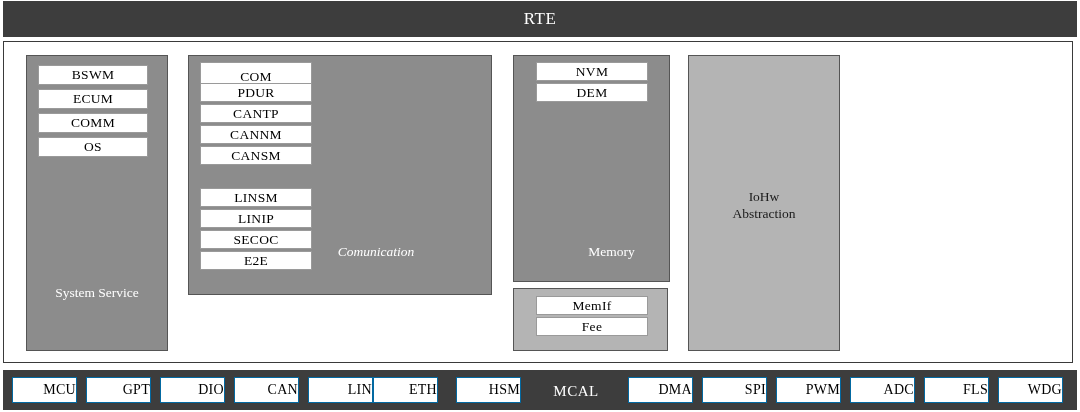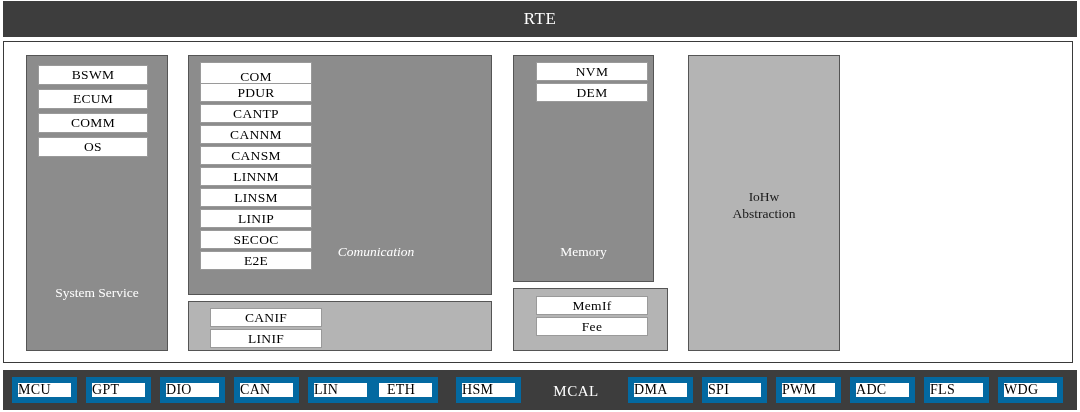--- a/index.html
+++ b/index.html
@@ -79,45 +79,45 @@
     justify-content: center;
     color: #000000;
     font-size: 13.5px;
     letter-spacing: 0.3px;
   }
 
   
   #sys-service   { left: 22px;  top: 13px;  width: 142px; height: 296px; }
   #comm-upper    { left: 184px; top: 13px;  width: 304px; height: 240px; }
   #comm-lower    { left: 184px; top: 259px; width: 304px; height: 50px;  }
-  #memory-upper  { left: 509px; top: 13px;  width: 141px; height: 227px; }
+  #memory-upper  { left: 509px; top: 13px;  width: 157px; height: 227px; padding-left: 20px; }
   #memory-lower  { left: 509px; top: 246px; width: 155px; height: 63px;  }
   #iohw          { left: 684px; top: 13px;  width: 152px; height: 296px; }
   #complexdrive  { left: 856px; top: 13px;  width: 192px; height: 296px; }
 
   
   .mcal-bar {
     position: absolute;
     left: 3px;
     top: 370px;
     width: 1074px;
     height: 40px;
     background: #3d3d3d;
     box-sizing: border-box;
   }
   .mcal-chip {
     position: absolute;
     top: 7px;
     height: 26px;
     background: #ffffff;
-    border: 6px solid #0369a1;
-    box-sizing: border-box;
-    display: flex;
-    align-items: center;
-    justify-content: flex-start;
+    border: 1px solid #0369a1;
+    box-sizing: border-box;
+    display: flex;
+    align-items: center;
+    justify-content: flex-end;
     color: #000000;
     font-size: 14px;
     letter-spacing: 0.3px;
   }
   .mcal-title {
     position: absolute;
     top: 10px;
     height: 22px;
     display: flex;
     align-items: center;
@@ -163,46 +163,35 @@
         </div>
       <div class="chip" style="left:11px; top:48px;  width:112px; height:19px;">
           <span>CANTP</span>
         </div>
       <div class="chip" style="left:11px; top:69px;  width:112px; height:19px;">
           <span>CANNM</span>
         </div>
       <div class="chip" style="left:11px; top:90px;  width:112px; height:19px;">
           <span>CANSM</span>
         </div>
-      <div class="chip" style="left:11px; top:111px; width:112px; height:19px;">
-          <span>LINNM</span>
-        </div>
       <div class="chip" style="left:11px; top:132px; width:112px; height:19px;">
           <span>LINSM</span>
         </div>
       <div class="chip" style="left:11px; top:153px; width:112px; height:19px;">
           <span>LINIP</span>
         </div>
       <div class="chip" style="left:11px; top:174px; width:112px; height:19px;">
           <span>SECOC</span>
         </div>
       <div class="chip" style="left:11px; top:195px; width:112px; height:19px;">
           <span>E2E</span>
         </div>
       <div class="block-label label-white" style="top:188px; left:70px; width:234px; text-align:center;font-style:italic;">Comunication</div>
     </div>
 
-    <div class="block light" id="comm-lower">
-      <div class="chip" style="left:21px; top:6px;  width:112px; height:19px;">
-          <span>CANIF</span>
-        </div>
-      <div class="chip" style="left:21px; top:27px; width:112px; height:19px;">
-          <span>LINIF</span>
-        </div>
-    </div>
 
     <div class="block dark" id="memory-upper">
       <div class="chip" style="left:22px; top:6px;  width:112px; height:19px;">
           <span>NVM</span>
         </div>
       <div class="chip" style="left:22px; top:27px; width:112px; height:19px;">
           <span>DEM</span>
         </div>
       <div class="block-label label-white" style="top:188px;">Memory</div>
     </div>

